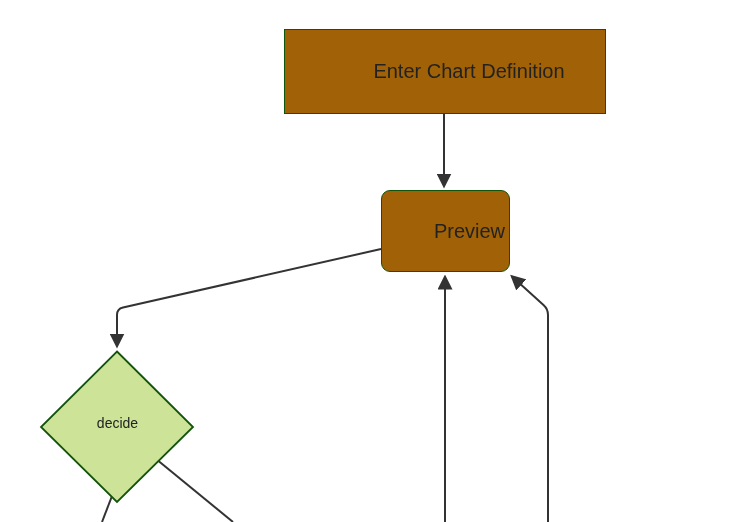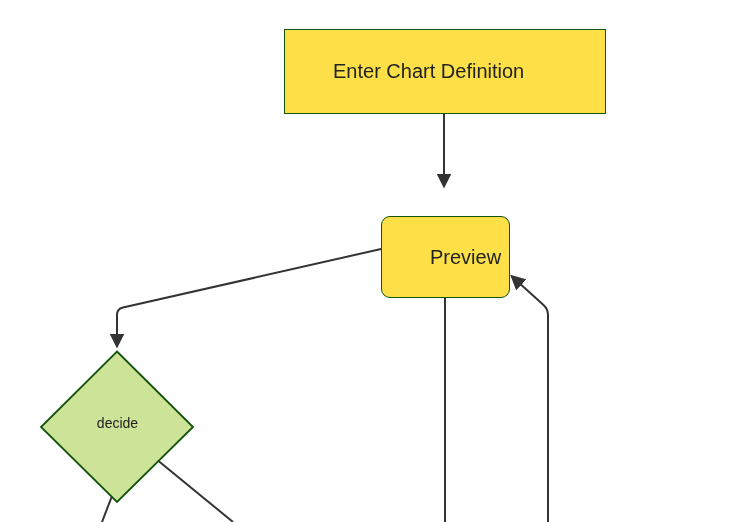--- a/index.html
+++ b/index.html
@@ -19,37 +19,36 @@
   }
   .edge {
     fill: none;
     stroke: #333333;
     stroke-width: 2;
   }
   .node {
     position: absolute;
     display: flex;
     align-items: center;
-    justify-content: flex-start;
-    background: #fde047;
+    justify-content: center;
+    background: #a16207;
     border: 1.8px solid #13540c;
     box-sizing: border-box;
     font-size: 20px;
     text-align: center;
     padding-left: 48px;
   }
   .node-rect {
     left: 284px; top: 29px;
     width: 322px; height: 85px;
   }
   .node-rounded {
     left: 381px; top: 190px;
     width: 129px; height: 82px;
     border-radius: 9px;
-    margin-top: 26px;
   }
   .diamond-shape {
     fill: #cde498;
     stroke: #13540c;
     stroke-width: 1.8;
   }
   .diamond-label {
     position: absolute;
     left: 47px; top: 415px;
     width: 141px;

